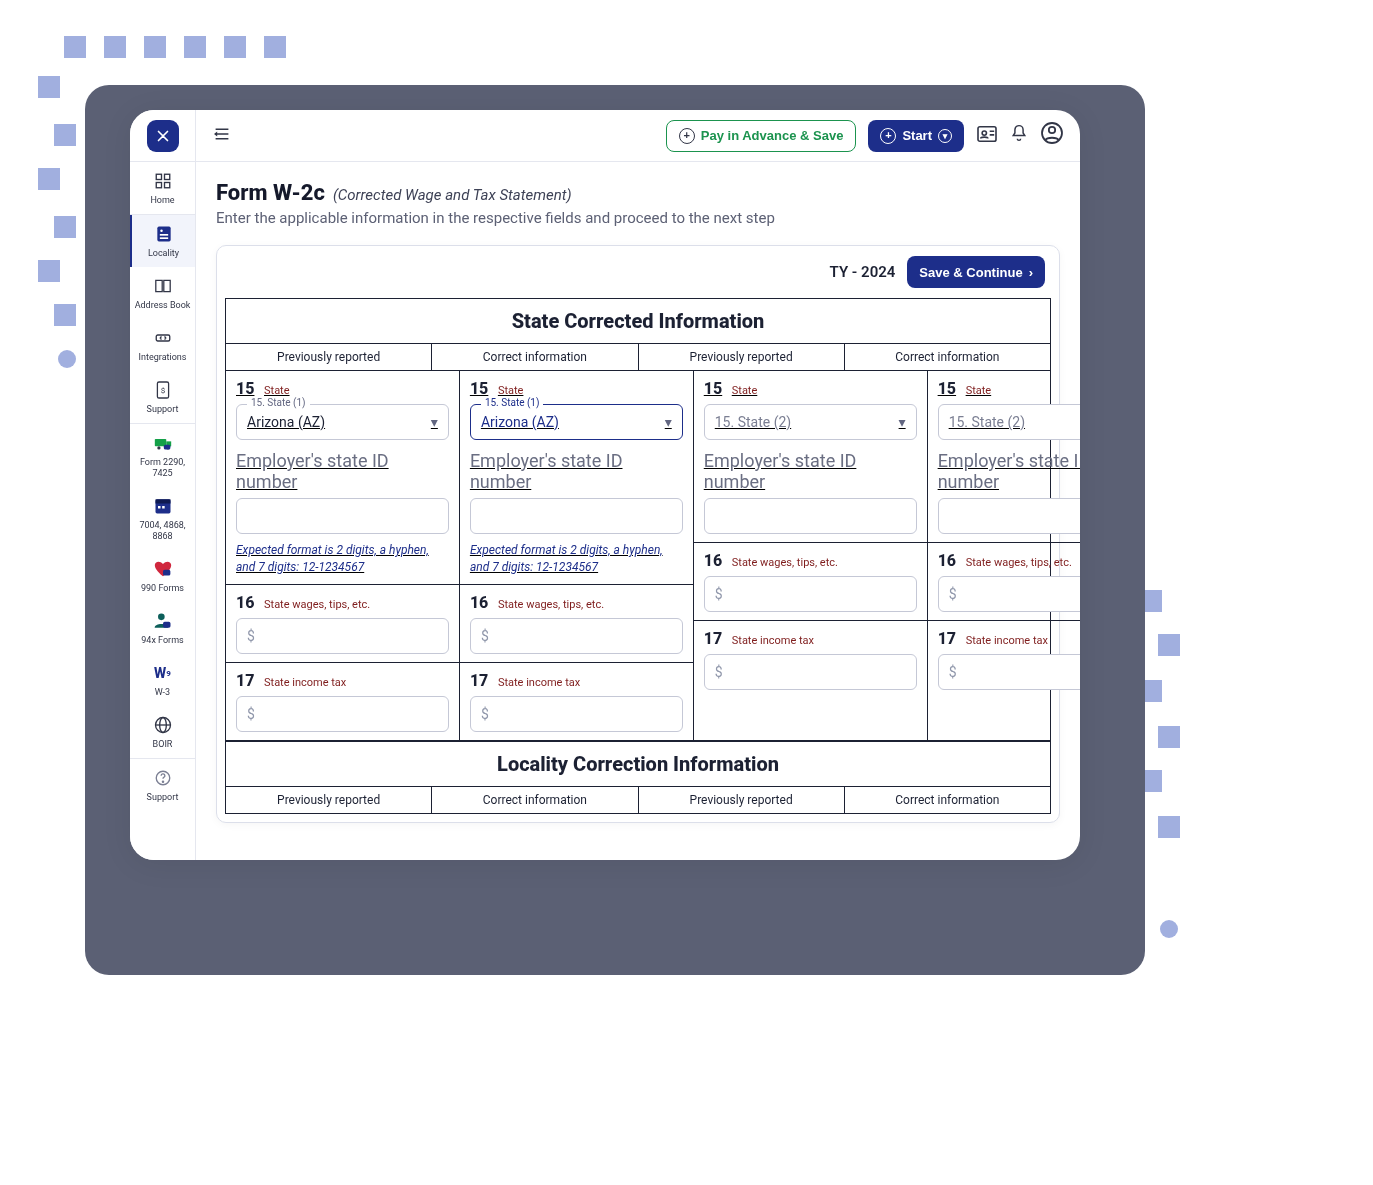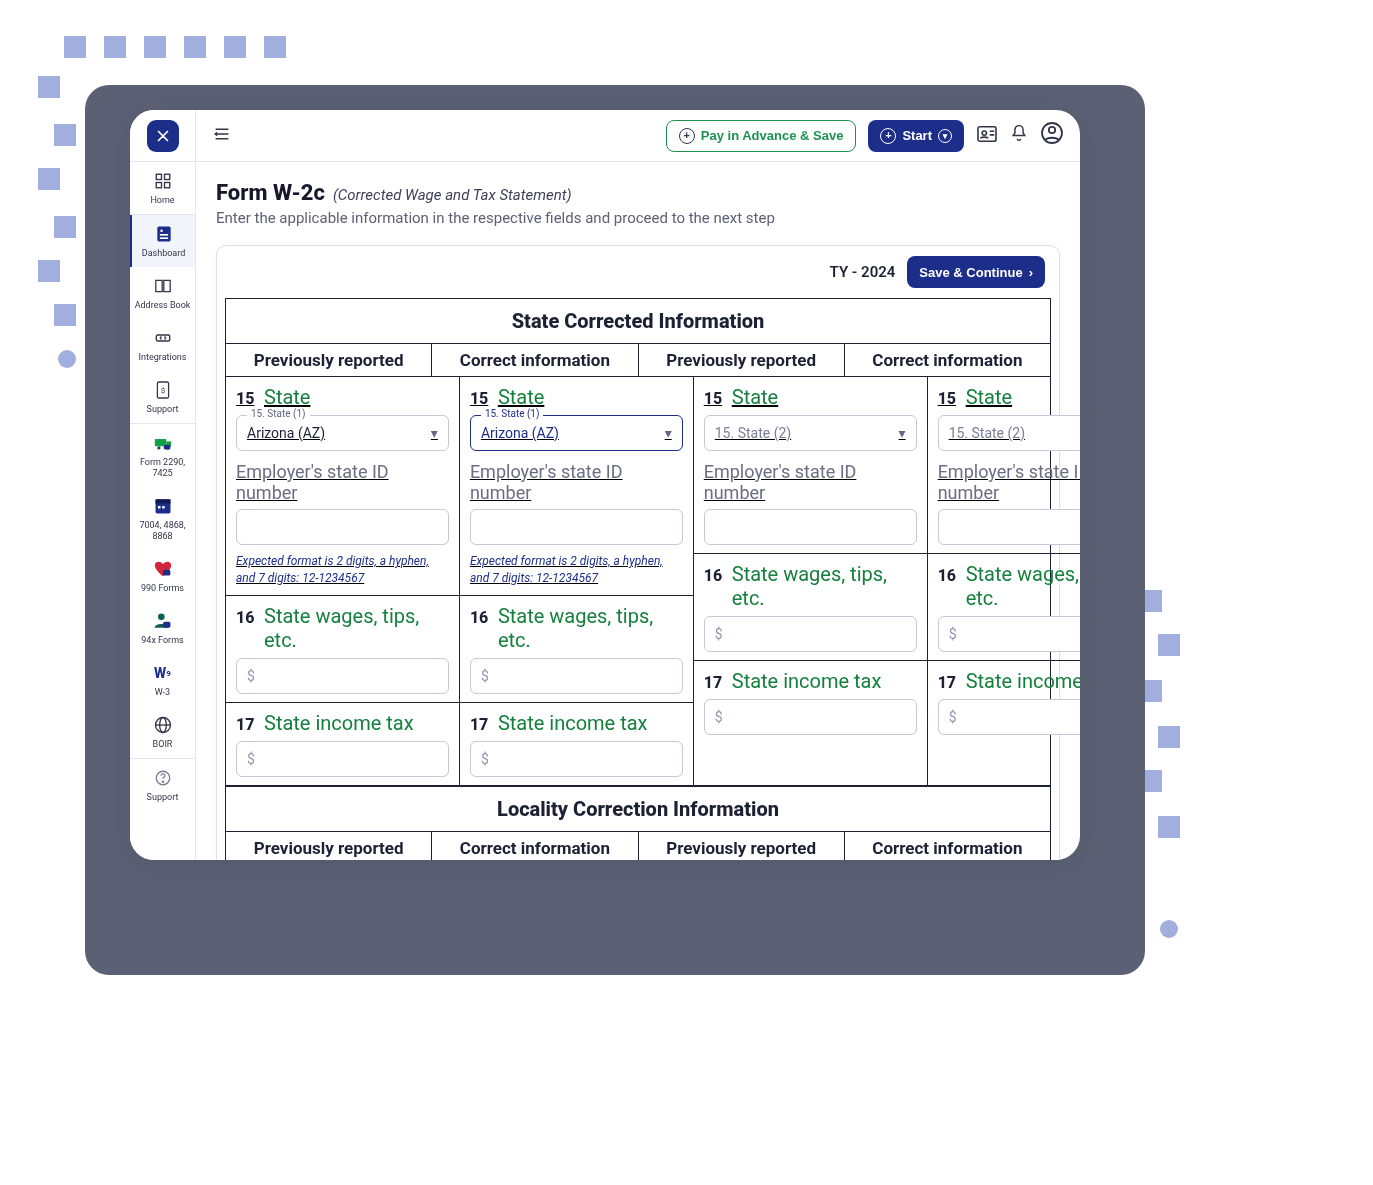--- a/index.html
+++ b/index.html
@@ -98,26 +98,26 @@
   }
   .ty-label { font-size: 15px; font-weight: 600; color: #1c2133; }
   .btn-save { background: #1d2e8a; color: #fff; border: none; }
 
   .form-table { margin: 0 8px 8px; border: 1.5px solid #1c2133; }
   .section-head { text-align: center; font-size: 20px; font-weight: 800; color: #1c2133; padding: 10px 0; border-bottom: 1.5px solid #1c2133; }
   .row { display: flex; border-bottom: 1.5px solid #1c2133; }
   .row:last-child { border-bottom: none; }
   .col { flex: 1; border-right: 1.5px solid #1c2133; }
   .col:last-child { border-right: none; }
-  .col-head { text-align: center; font-size: 17px; font-weight: 700; color: #1c2133; padding: 6px 0; }
+  .col-head { text-align: center; font-size: 12px; font-weight: 400; color: #1c2133; padding: 6px 0; }
   .cell { padding: 8px 10px; border-top: 1.5px solid #1c2133; }
   .cell.first { border-top: none; text-decoration: underline; }
   .field-label { display: flex; align-items: baseline; gap: 8px; margin-bottom: 6px; }
   .box-num { font-size: 16px; font-weight: 800; color: #1c2133; min-width: 20px; }
-  .box-name { font-size: 20px; color: #15803d; }
+  .box-name { font-size: 11px; color: #7f1d1d; }
   .select-ctl, .text-ctl {
     position: relative; width: 100%;
     border: 1px solid #c5c8d6; border-radius: 6px;
     height: 36px; display: flex; align-items: center;
     padding: 0 10px; background: #fff; cursor: pointer;
     font-size: 14px; color: #1c2133;
   }
   .select-ctl.active { border-color: #1d2e8a; color: #1d2e8a; }
   .select-ctl.placeholder { color: #7b7f93; }
   .float-label { position: absolute; top: -8px; left: 10px; background: #fff; padding: 0 4px; font-size: 10px; color: #636782; }
@@ -186,21 +186,21 @@
       <div class="nav-sep"></div>
       <div class="nav-item selected">
         <div class="nav-icon">
           <svg width="20" height="20" viewBox="0 0 24 24">
               <rect x="4" y="3" width="16" height="18" rx="2" fill="#1d2e8a"></rect>
               <circle cx="9" cy="8" r="1.5" fill="#fff"></circle>
               <rect x="7" y="12" width="10" height="2" fill="#fff"></rect>
               <rect x="7" y="16" width="10" height="2" fill="#fff"></rect>
             </svg>
         </div>
-        <div>Dashboard</div>
+        <div>Locality</div>
       </div>
       <div class="nav-item">
         <div class="nav-icon">
           <svg width="20" height="16" viewBox="0 0 24 20" fill="none" stroke="#323647" stroke-width="1.6">
               <path d="M3 3 h8 v14 h-8z M13 3 h8 v14 h-8z M11 3 v14 M13 3 v14"></path>
             </svg>
         </div>
         <div>Address Book</div>
       </div>
       <div class="nav-item">

